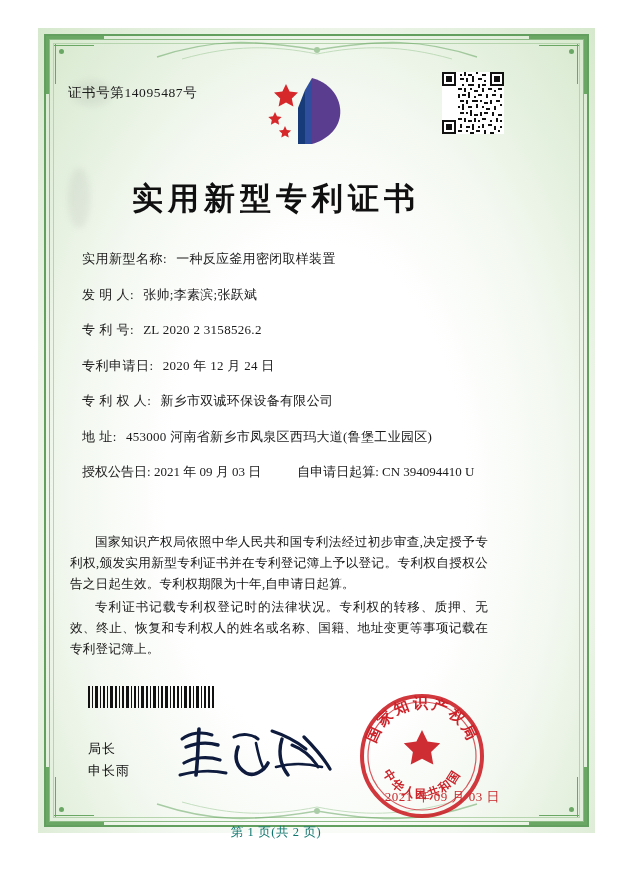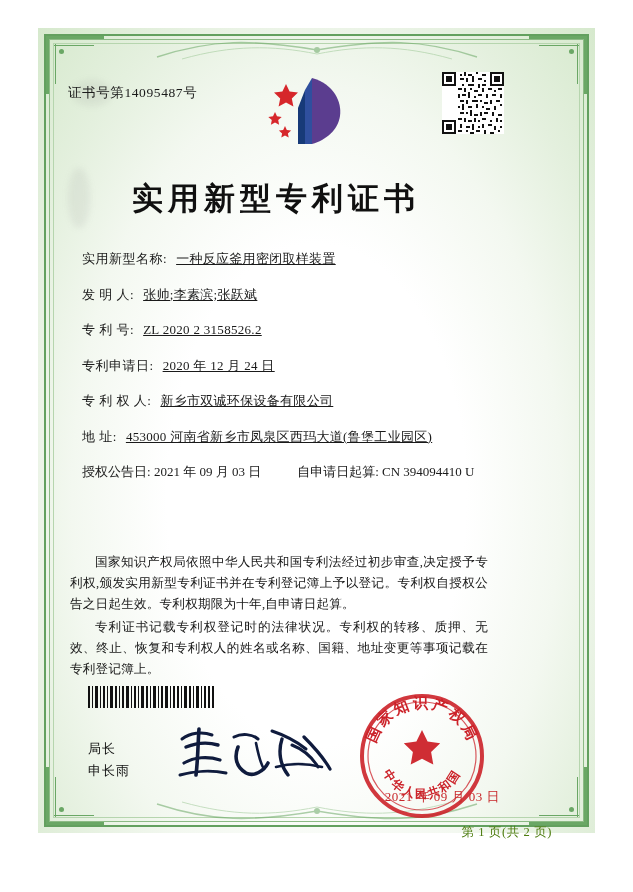--- a/index.html
+++ b/index.html
@@ -144,21 +144,20 @@
     white-space: nowrap;
   }
   .field .lbl {
     flex: 0 0 auto;
     letter-spacing: .5px;
   }
   .field .val {
     flex: 0 0 auto;
     padding-left: 9px;
     letter-spacing: .3px;
-    text-decoration: underline;
   }
 
   .row-two {
     display: flex;
     align-items: baseline;
     margin-bottom: 18.5px;
     font-size: 13px;
     white-space: nowrap;
   }
   .row-two .seg2 { margin-left: 36px; }
@@ -166,21 +165,20 @@
   
   .paras {
     position: absolute;
     left: 70px;
     width: 418px;
     top: 532px;
     font-size: 12.6px;
     line-height: 21px;
     color: #171717;
     text-align: justify;
-    margin-top: 20px;
   }
   .paras p {
     margin: 0 0 2px 0;
     text-indent: 25px;
     letter-spacing: .2px;
   }
 
   
   .barcode {
     position: absolute;
@@ -230,24 +228,24 @@
     letter-spacing: .5px;
     color: #c8282b;
     white-space: nowrap;
   }
 
   
   .page-num {
     position: absolute;
     left: 0; right: 0;
     top: 824px;
-    text-align: right;
+    text-align: center;
     font-size: 12.5px;
     letter-spacing: .6px;
-    color: #4d7c0f;
+    color: #0f766e;
   }
   .footnote {
     position: absolute;
     left: 0; right: 0;
     top: 866px;
     text-align: center;
     font-size: 13px;
     letter-spacing: 1px;
     color: #111;
   }

